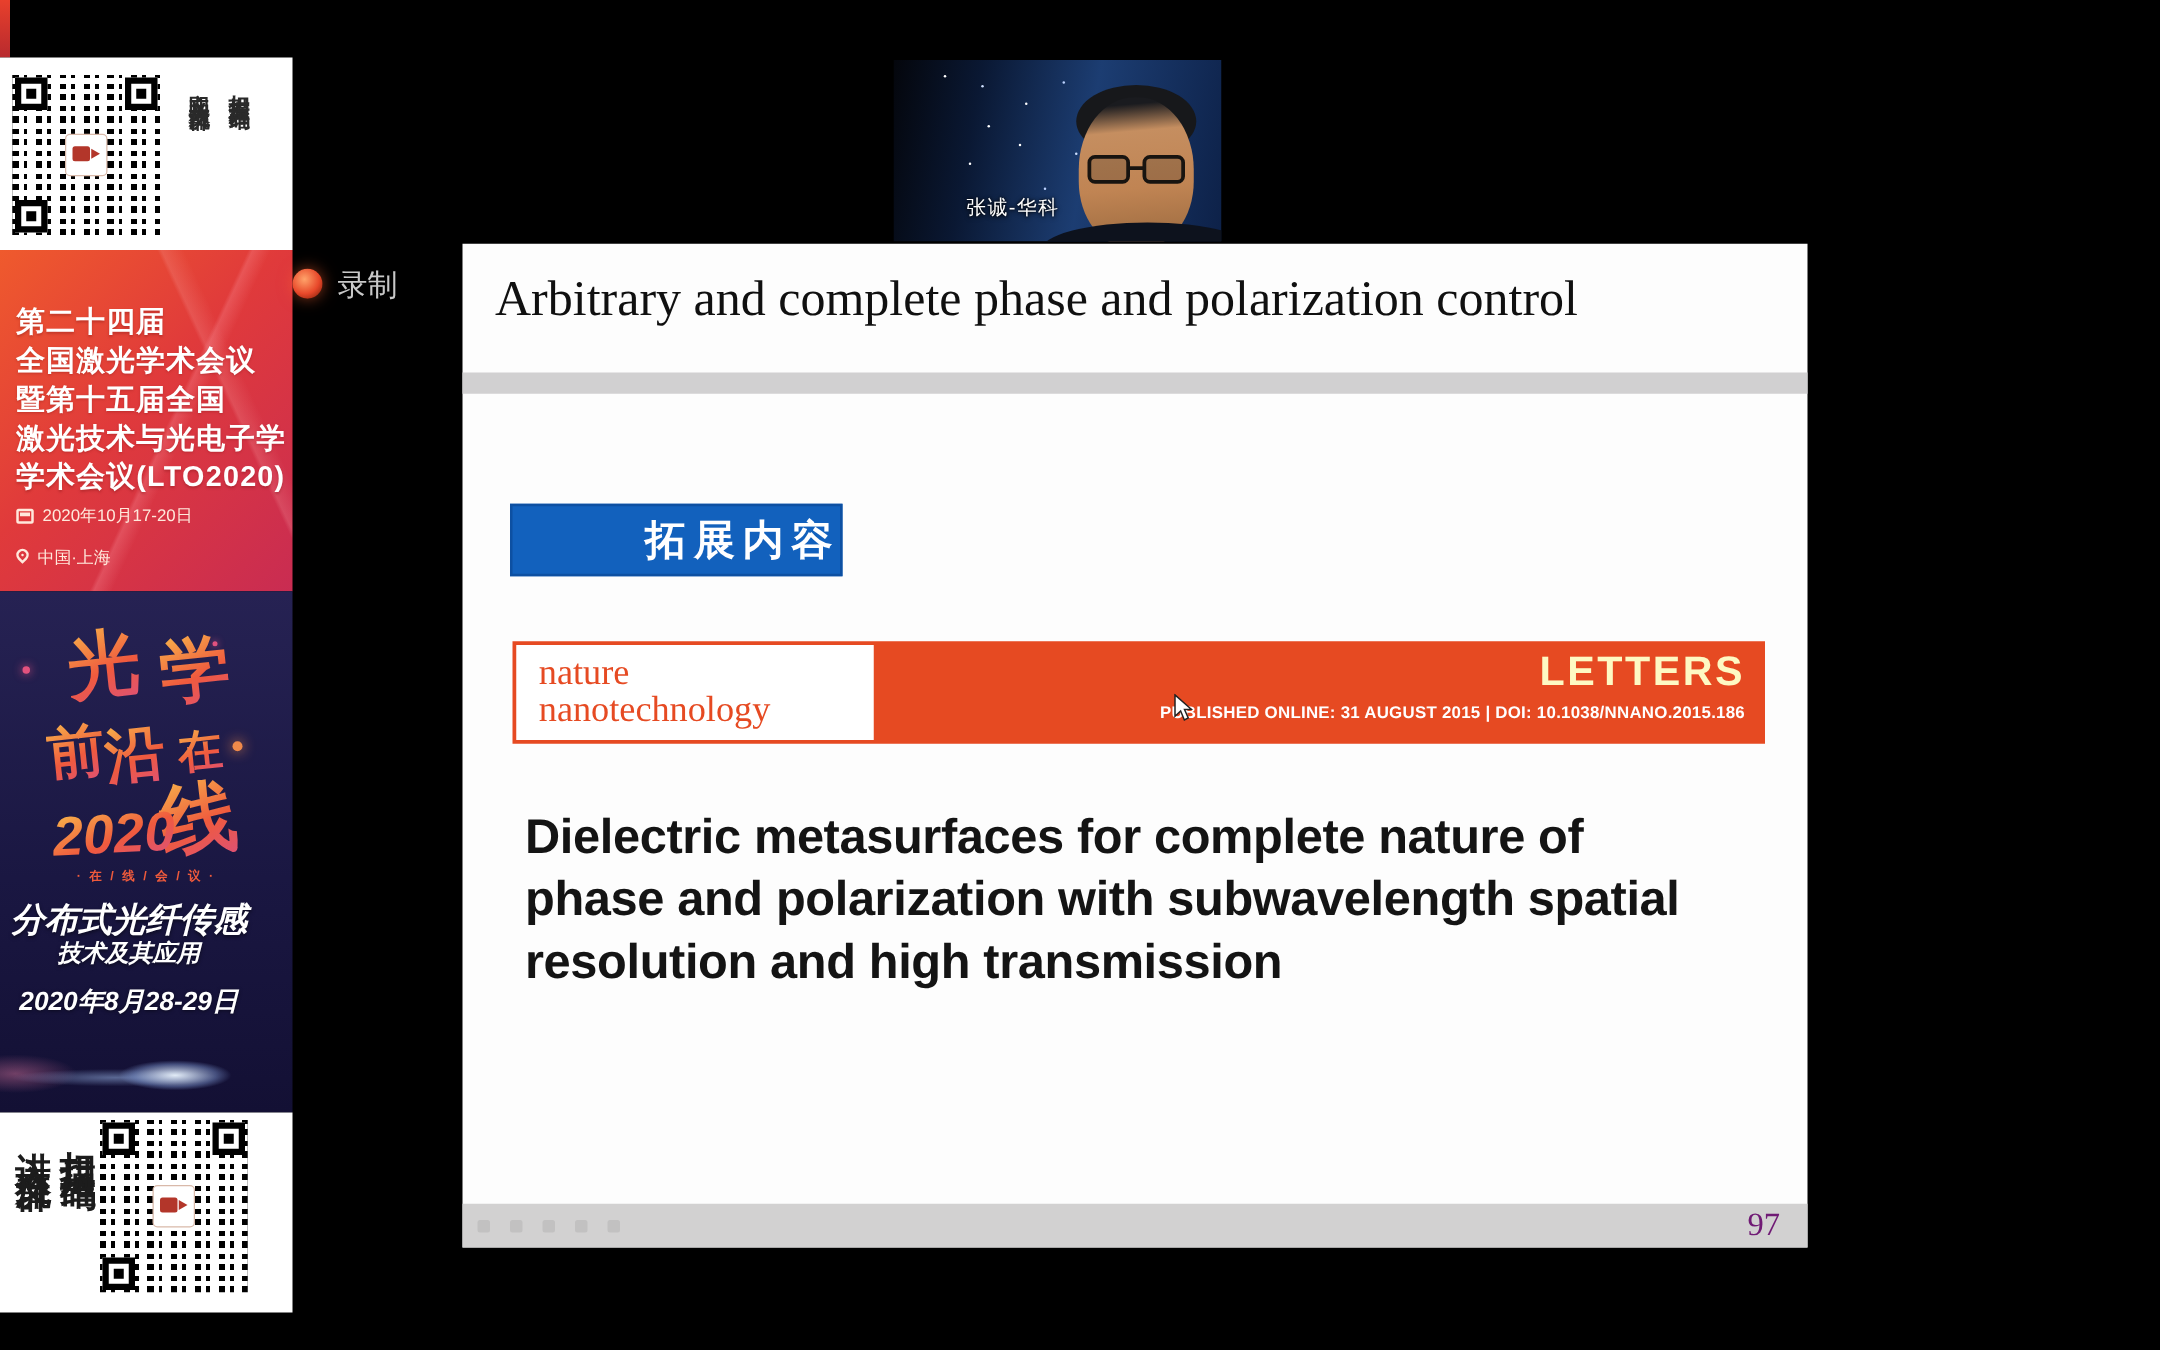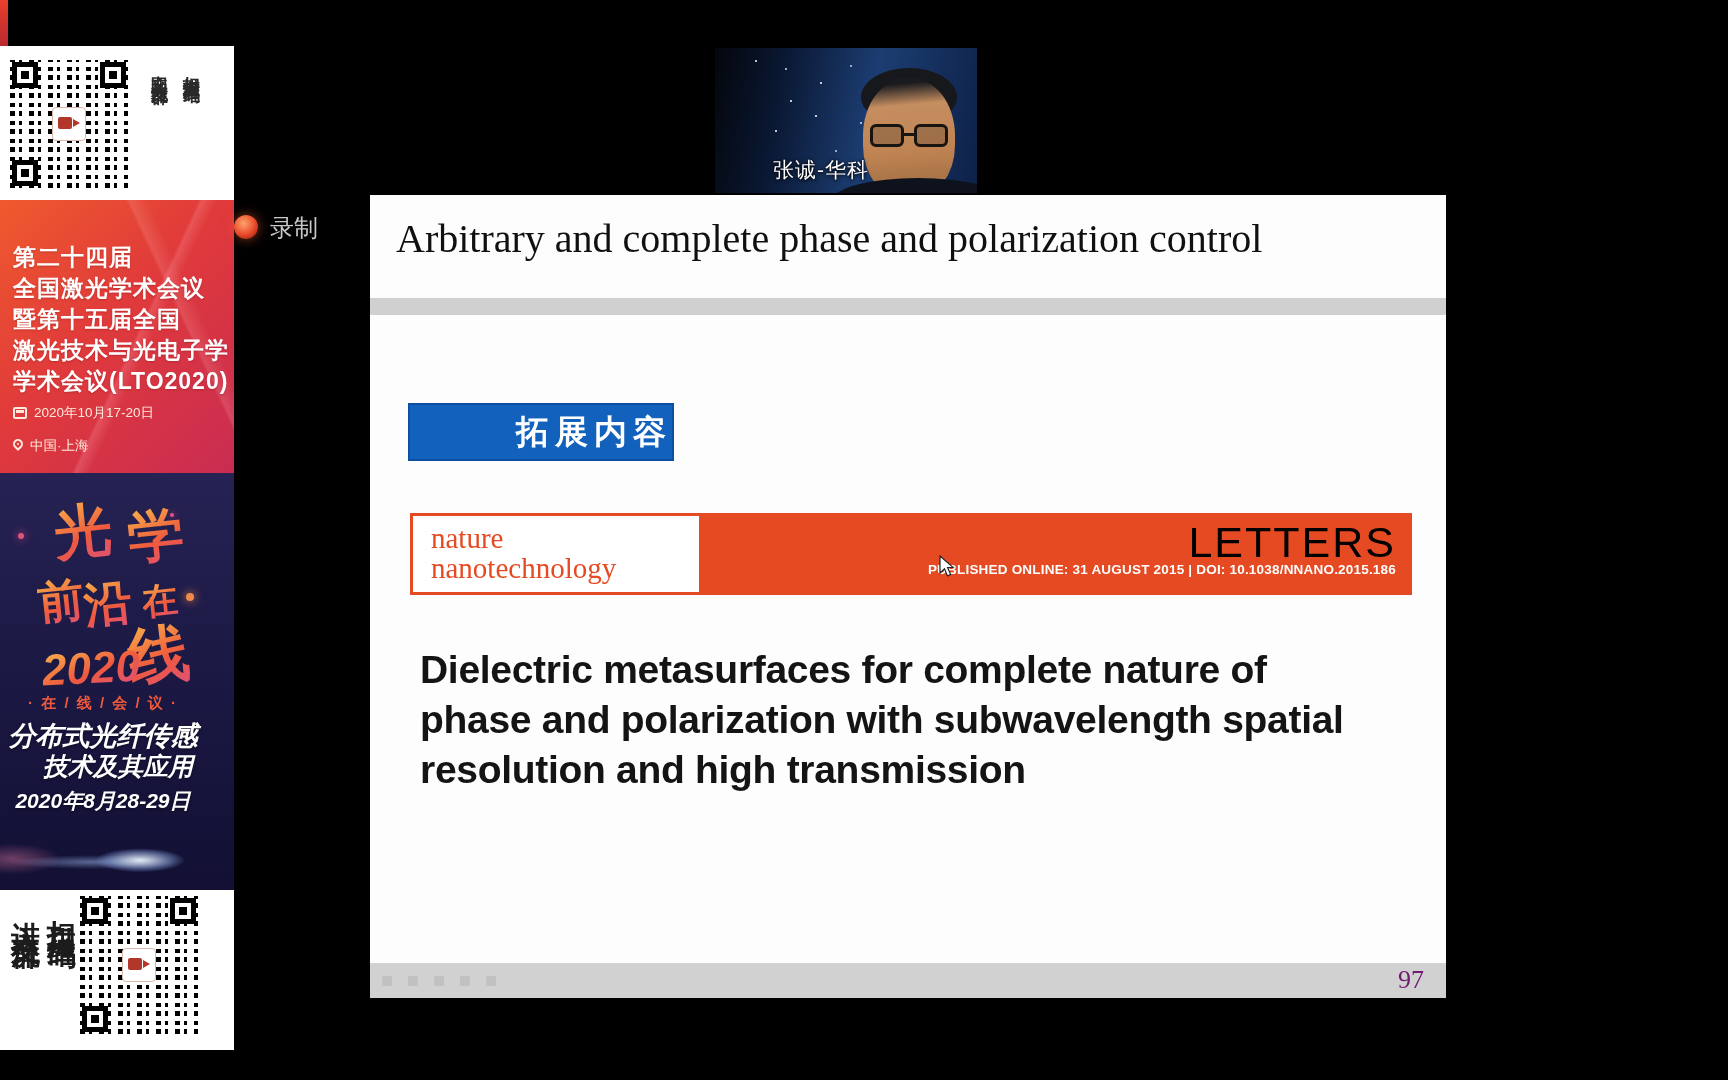--- a/index.html
+++ b/index.html
@@ -50,22 +50,22 @@
     transform:rotate(-45deg);box-sizing:border-box;position:relative;top:-2px;}
   .pin:before{content:"";position:absolute;left:2px;top:2px;width:2px;height:2px;border-radius:50%;background:#ffe9dc;}
 
   
   .art{position:absolute;font-weight:bold;color:#f2854d;
     background:linear-gradient(160deg,#f7b24a 10%,#ef5a3e 55%,#d94f86 100%);
     -webkit-background-clip:text;background-clip:text;white-space:nowrap;
     font-family:"Liberation Serif",serif;transform:rotate(-6deg);}
   @supports (-webkit-background-clip:text){.art{color:transparent;}}
   .dot{position:absolute;border-radius:50%;}
-  .online{position:absolute;left:0;width:206px;text-align:center;color:#ee5a3c;
-    font-size:15px;font-weight:bold;letter-spacing:2px;}
+  .online{position:absolute;left:14px;width:206px;text-align:center;color:#ee5a3c;
+    font-size:10px;font-weight:bold;letter-spacing:2px;}
   .topic{position:absolute;left:0;width:206px;text-align:center;color:#fff;
     font-weight:bold;font-style:italic;white-space:nowrap;text-shadow:0 1px 3px rgba(0,0,0,.5);}
   .glow{position:absolute;left:0;top:355px;width:206px;height:62px;
     background:radial-gradient(ellipse 60px 16px at 68% 52%,rgba(235,245,255,.95),rgba(140,170,230,.4) 55%,transparent 75%),
                radial-gradient(ellipse 120px 10px at 45% 55%,rgba(160,190,240,.5),transparent 70%),
                radial-gradient(ellipse 70px 22px at 6% 50%,rgba(225,120,160,.45),transparent 70%);}
 
   
   .rec-dot{position:absolute;left:234px;top:215px;width:24px;height:24px;border-radius:50%;
     background:radial-gradient(circle at 40% 35%,#ffa36a,#e8482a 55%,#7e1d08 95%);
@@ -81,36 +81,36 @@
       20px 70px 0 #fff,140px 78px 0 #fff,80px 90px 0 #bcd2ff,35px 40px 0 #fff,185px 70px 0 #e8f0ff;}
   .hair{position:absolute;left:146px;top:20px;width:96px;height:58px;border-radius:50%;background:#17181b;}
   .head{position:absolute;left:148px;top:30px;width:92px;height:120px;border-radius:48% 48% 44% 44%;
     background:linear-gradient(175deg,#1a1b1f 0%,#1a1b1f 7%,#c58e60 24%,#c08453 60%,#9c6b40 96%);}
   .lens{position:absolute;width:34px;height:23px;border:3px solid #181410;border-radius:6px;
     background:rgba(35,30,26,.22);box-sizing:border-box;}
   .lens-l{left:155px;top:76px}.lens-r{left:199px;top:76px}
   .bridge{position:absolute;left:187px;top:85px;width:13px;height:3px;background:#181410;}
   .shoulders{position:absolute;left:118px;top:130px;width:170px;height:44px;
     border-radius:50% 50% 0 0;background:#0d121d;}
-  .cam-name{position:absolute;left:58px;top:108px;font-size:21px;color:#fff;
+  .cam-name{position:absolute;left:58px;top:108px;font-size:16px;color:#fff;
     text-shadow:0 1px 4px #000,0 0 2px #000;letter-spacing:1px;}
 
   
   .slide{position:absolute;left:370px;top:195px;width:1076px;height:803px;background:#fdfdfd;}
   .slide-title{position:absolute;left:26px;top:20px;width:1030px;
     font-family:"Liberation Serif",serif;font-size:40px;color:#101010;white-space:nowrap;}
   .divider{position:absolute;left:0;top:103px;width:1076px;height:17px;background:#d1d0d1;}
   .btn-blue{position:absolute;left:38px;top:208px;width:266px;height:58px;background:#1261bd;
     border:2px solid #0d50a2;box-sizing:border-box;display:flex;align-items:center;justify-content:flex-end;
     color:#fff;font-size:33px;font-weight:bold;letter-spacing:6px;}
   .banner{position:absolute;left:40px;top:318px;width:1002px;height:82px;background:#e64a22;}
   .nature-box{position:absolute;left:3px;top:3px;width:286px;height:76px;background:#fff;}
   .nature-wordmark{position:absolute;left:18px;top:7px;font-family:"Liberation Serif",serif;
     font-size:29px;line-height:30px;color:#e64a22;letter-spacing:0;}
-  .letters{position:absolute;right:16px;top:5px;color:#000000;font-size:43px;font-weight:400;letter-spacing:2px;}
+  .letters{position:absolute;right:16px;top:5px;color:#fef9c3;font-size:33px;font-weight:700;letter-spacing:2px;}
   .publine{position:absolute;right:16px;top:49px;color:#fff;font-size:13.5px;font-weight:bold;letter-spacing:.2px;white-space:nowrap;}
   .cursor{position:absolute;left:528px;top:42px;}
   .paper{position:absolute;left:50px;top:450px;font-size:39px;font-weight:bold;color:#141414;
     line-height:50px;letter-spacing:-.3px;white-space:nowrap;}
   .strip{position:absolute;left:0;bottom:0;width:1076px;height:35px;background:#d2d1d1;}
   .strip-icons{position:absolute;left:12px;top:13px;display:flex;gap:16px;}
   .strip-icons span{width:10px;height:10px;background:#c2c1c1;display:inline-block;border-radius:2px;}
   .page-num{position:absolute;right:22px;top:2px;font-family:"Liberation Serif",serif;
     font-size:26px;color:#701a75;}
 </style>
@@ -158,21 +158,21 @@
       <span class="art" style="left:84px;top:99px;font-size:48px;">沿</span>
       <span class="art" style="left:142px;top:104px;font-size:36px;">在</span>
       <span class="art" style="left:128px;top:140px;font-size:62px;">线</span>
       <span class="art" style="left:42px;top:170px;font-size:44px;font-style:italic;font-family:'Liberation Sans',sans-serif;transform:rotate(-3deg);">2020</span>
       <span class="dot" style="left:18px;top:60px;width:6px;height:6px;background:#e2527e;box-shadow:0 0 8px #e2527e;"></span>
       <span class="dot" style="left:186px;top:120px;width:8px;height:8px;background:#f08a4a;box-shadow:0 0 10px #f08a4a;"></span>
       <span class="dot" style="left:170px;top:40px;width:4px;height:4px;background:#e2527e;box-shadow:0 0 6px #e2527e;"></span>
 
       <div class="online" style="top:221px;">· 在 / 线 / 会 / 议 ·</div>
       <div class="topic" style="top:245px;font-size:27px;">分布式光纤传感</div>
-      <div class="topic" style="top:277px;font-size:25px;padding-left:15px;">技术及其应用</div>
+      <div class="topic" style="top:277px;font-size:19px;">技术及其应用</div>
       <div class="topic" style="top:314px;font-size:21px;">2020年8月28-29日</div>
       <div class="glow"></div>
     </div>
 
     <div class="sec sec-qr2">
       <div class="vtext vt-serif" style="left:6px;top:8px;">进入交流群</div>
       <div class="vtext vt-serif" style="left:42px;top:8px;">扫描二维码</div>
       <div class="qr" style="left:80px;top:6px;width:118px;height:138px;">
         <div class="finder f-tl"></div>
         <div class="finder f-tr"></div>

